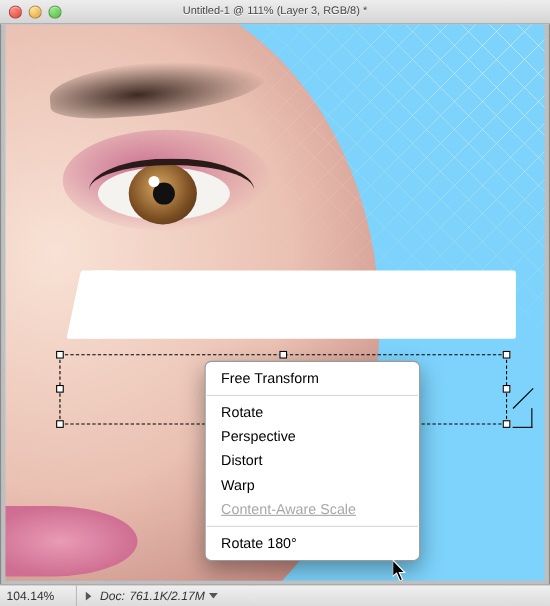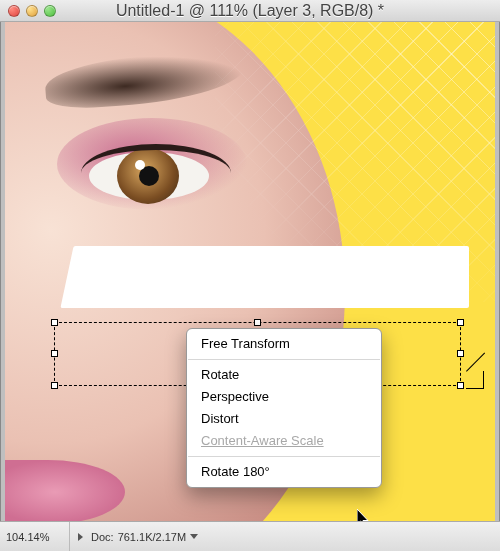--- a/index.html
+++ b/index.html
@@ -5,25 +5,25 @@
   * { box-sizing: border-box; margin: 0; padding: 0; }
   body { width: 500px; height: 551px; font-family: "Lucida Grande", Helvetica, Arial, sans-serif; font-size: 11px; background: #e8e8e8; overflow: hidden; position: relative; }
 
   
   .titlebar { height: 22px; background: linear-gradient(#ededed,#d5d5d5); border-bottom: 1px solid #aaa; display: flex; align-items: center; position: relative; }
   .traffic { display: flex; gap: 6px; padding-left: 8px; }
   .tbtn { width: 12px; height: 12px; border-radius: 50%; border: 0.5px solid rgba(0,0,0,0.25); box-shadow: inset 0 1px 1px rgba(255,255,255,0.5); }
   .tbtn.close { background: radial-gradient(circle at 30% 30%, #ff8a7e, #e0443e); }
   .tbtn.min   { background: radial-gradient(circle at 30% 30%, #ffe08a, #e0a13e); }
   .tbtn.zoom  { background: radial-gradient(circle at 30% 30%, #98e58a, #4fbf3e); }
-  .title { position: absolute; left: 0; right: 0; text-align: center; color: #444; font-size: 16px; text-shadow: 0 1px 0 #fff; }
+  .title { position: absolute; left: 0; right: 0; text-align: center; color: #444; font-size: 10px; text-shadow: 0 1px 0 #fff; }
 
   
   .workspace { position: absolute; top: 22px; left: 0; right: 0; bottom: 18px; background: #bfbfbf; border: 1px solid #888; border-top: none; overflow: hidden; }
-  .canvas { position: absolute; top: 0px; left: 4px; right: 4px; bottom: 4px; background: #fde047; overflow: hidden; }
+  .canvas { position: absolute; top: 0px; left: 4px; right: 4px; bottom: 4px; background: #7dd3fc; overflow: hidden; }
 
   
   .skin { position:absolute; left:-80px; top:-40px; width:420px; height:620px; background: radial-gradient(circle at 30% 40%, #f8e2d5, #eac1b3 45%, #c5887f 80%); border-radius: 0 60% 60% 0 / 0 50% 50% 0; }
   .brow { position:absolute; left:40px; top:34px; width:200px; height:48px; background: radial-gradient(ellipse at 40% 60%, #3d2a22, transparent 70%); border-radius: 60% 40% 70% 30%; transform: rotate(-4deg); }
   .eye-area { position:absolute; left:52px; top:96px; width:190px; height:100px; }
   .eyeshadow { position:absolute; left:0; top:0; width:190px; height:92px; background: radial-gradient(ellipse at 40% 40%, rgba(190,80,130,0.75), rgba(190,80,130,0) 72%); border-radius:50%; }
   .eyewhite { position:absolute; left:32px; top:34px; width:120px; height:48px; background:#f5f3ef; border-radius:50%; }
   .iris { position:absolute; left:60px; top:30px; width:62px; height:56px; background: radial-gradient(circle at 45% 40%, #d8a760, #7a4d22 60%, #3b2714 100%); border-radius:50%; }
   .pupil { position:absolute; left:82px; top:48px; width:20px; height:20px; background:#111; border-radius:50%; }
   .catch { position:absolute; left:78px; top:42px; width:10px; height:10px; background:#fff; border-radius:50%; }
@@ -58,23 +58,23 @@
   
   .ctxmenu { position:absolute; left:181px; top:306px; width:196px; background:#fff; border:1px solid #999; border-radius:6px; box-shadow: 0 8px 20px rgba(0,0,0,0.35); padding:4px 0; }
   .ctxmenu .item { padding:2px 14px; font-size:13px; line-height:18px; color:#000; white-space:nowrap; }
   .ctxmenu .item.disabled { color:#a8a8a8;text-decoration:underline; }
   .ctxmenu .sep { height:0; margin:4px 1px; border-top:1px solid #d7d7d7; }
 
   .cursor { position:absolute; left:352px; top:487px; width:14px; height:20px; pointer-events:none; }
   .cursor svg { display:block; }
 
   
-  .statusbar { position:absolute; left:0; right:0; bottom:0; height:30px; background: linear-gradient(#f0f0f0,#dcdcdc); border-top:1px solid #aaa; display:flex; align-items:center; font-size:11px; color:#333; }
+  .statusbar { position:absolute; left:0; right:0; bottom:0; height:20px; background: linear-gradient(#f0f0f0,#dcdcdc); border-top:1px solid #aaa; display:flex; align-items:center; font-size:11px; color:#333; }
   .status-zoom { width:70px; padding:0 6px; border-right:1px solid #bbb; height:100%; display:flex; align-items:center; }
-  .status-info { padding:0 8px; display:flex; align-items:center; gap:4px; }
+  .status-info { padding:0 8px; display:flex; align-items:center; gap:4px;font-style:italic; }
   .popup-triangle { width:0; height:0; border-left:4px solid transparent; border-right:4px solid transparent; border-top:5px solid #555; display:inline-block; }
   .popup-right { border-top:4px solid transparent; border-bottom:4px solid transparent; border-left:5px solid #555; }
 </style>
 </head>
 <body>
 
 <div class="titlebar">
   <div class="traffic">
     <div class="tbtn close"></div>
     <div class="tbtn min"></div>
@@ -112,20 +112,21 @@
       <div class="refpoint"></div>
       <div class="ref-diamond"></div>
     </div>
 
     <div class="ctxmenu" id="ctxmenu">
         <div class="item">Free Transform</div>
         <div class="sep"></div>
         <div class="item">Rotate</div>
         <div class="item">Perspective</div>
         <div class="item">Distort</div>
+        <div class="item">Warp</div>
         <div class="item disabled">Content-Aware Scale</div>
         <div class="sep"></div>
         <div class="item">Rotate 180°</div>
       </div>
 
     <div class="cursor">
       <svg width="14" height="20" viewBox="0 0 14 20">
           <path d="M0 0 L0 15 L3.5 12 L6.5 19 L9 18 L6 11.5 L11 11.5 Z" fill="#000" stroke="#fff" stroke-width="1"></path>
         </svg>
     </div>

